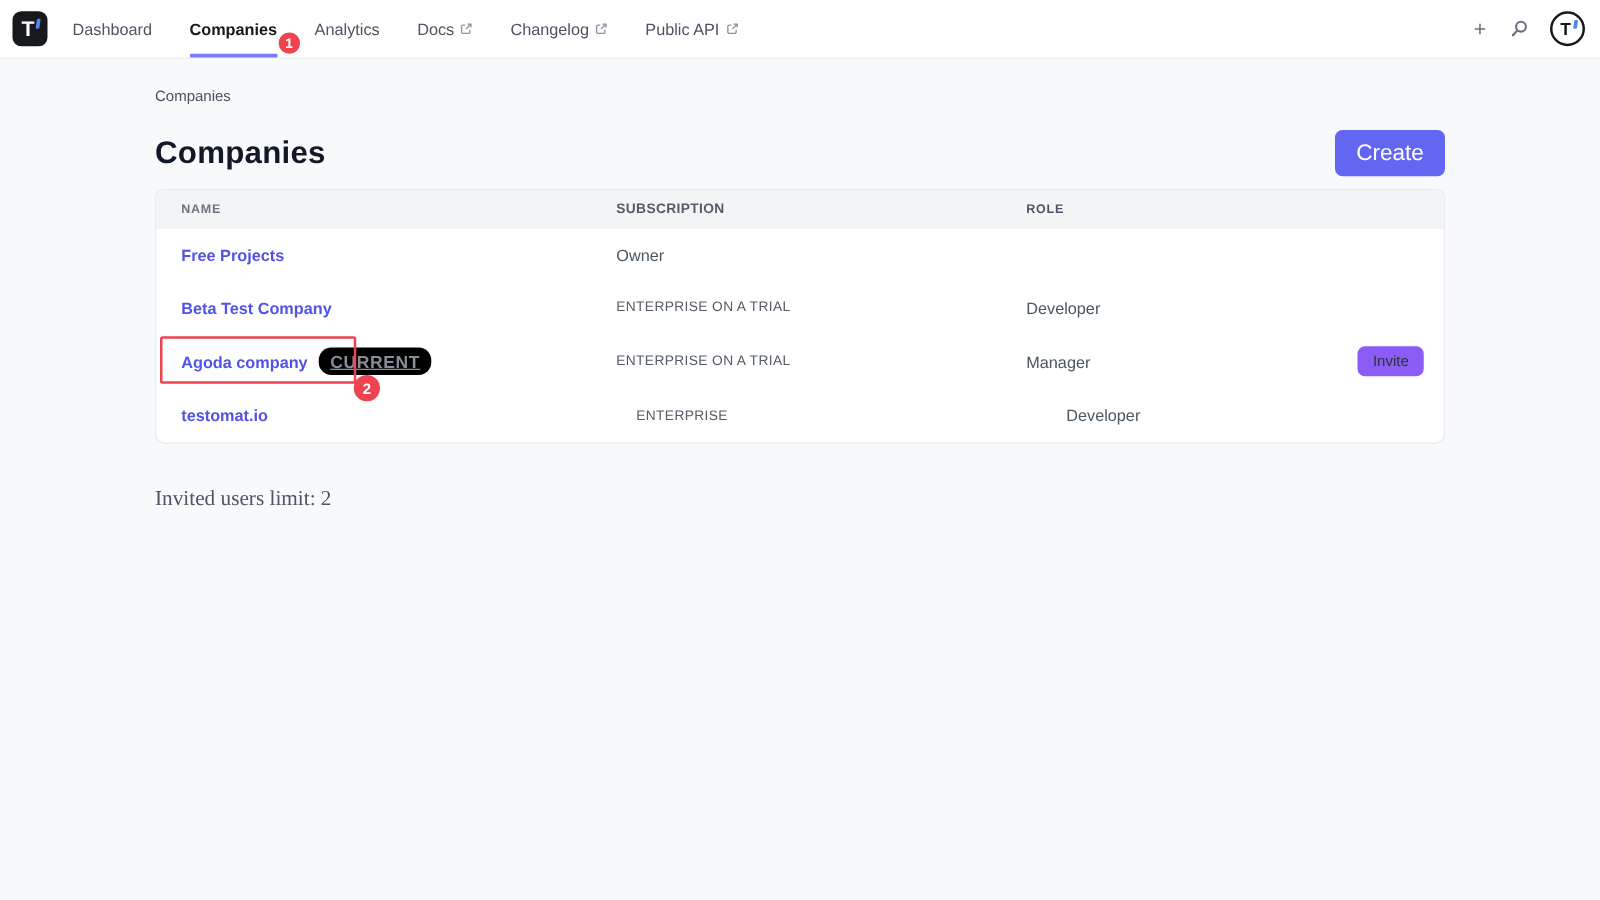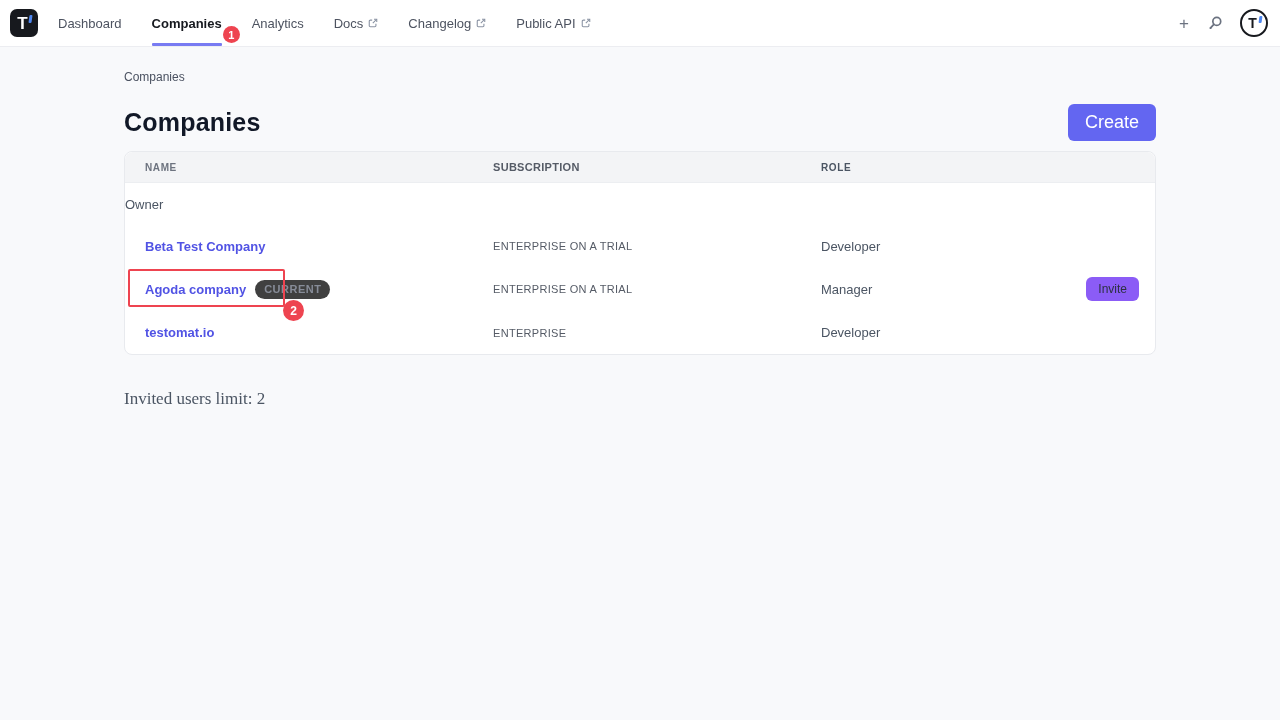--- a/index.html
+++ b/index.html
@@ -61,29 +61,29 @@
     margin-top:10px; background:#ffffff; border:1px solid #e8eaee; border-radius:8px;
     position:relative;
   }
   .thead {
     display:flex; align-items:center; height:31px; background:#f3f4f6;
     border-radius:8px 8px 0 0; border-bottom:1px solid #eceef1;
     font-size:10px; font-weight:700; letter-spacing:0.6px; color:#6d737f;
   }
   .trow { display:flex; align-items:center; height:42px; font-size:13px; }
   .trow.tall { height:44px; }
-  .trow.last { height:43px; }
+  .trow.last { height:43px;gap:16px; }
   .cell-name { width:368px; padding-left:20px; display:flex; align-items:center; }
   .cell-sub  { width:328px; font-size:11px; color:#555b66; letter-spacing:0.3px; }
   .cell-role { flex:1; color:#4b5563; }
   .cell-act  { width:96px; padding-right:16px; display:flex; justify-content:flex-end; }
   .company-link { color:#5153e4; font-weight:700; font-size:13px; text-decoration:none; cursor:pointer; }
   .current-badge {
-    margin-left:9px; background:#404040; color:#878c98; font-size:11px; font-weight:700;
-    letter-spacing:0.5px; padding:4px 9px; border-radius:10px; line-height:1;
+    margin-left:9px; background:#000000; color:#878c98; font-size:14px; font-weight:700;
+    letter-spacing:0.5px; padding:4px 9px; border-radius:10px; line-height:1;text-decoration:underline;
   }
   .invite-btn {
     background:#8b5cf6; color:#2d3142; border:none; border-radius:6px;
     font-family:inherit; font-size:12px; padding:5px 12px; cursor:pointer;
   }
   .footer-note { margin-top:34px; font-size:17px; color:#4b5563;font-family:Liberation Serif, serif; }
 
   
   .anno-rect {
     position:absolute; left:3px; top:117px; width:157px; height:38px;
@@ -175,20 +175,23 @@
   <div class="table-wrap">
 
     <div class="thead">
       <div class="cell-name">NAME</div>
       <div class="cell-sub">SUBSCRIPTION</div>
       <div class="cell-role">ROLE</div>
       <div class="cell-act"></div>
     </div>
 
     <div class="trow">
+      <div class="cell-name">
+        <a class="company-link">Free Projects</a>
+      </div>
       <div class="cell-role">Owner</div>
       <div class="cell-act"></div>
     </div>
 
     <div class="trow">
       <div class="cell-name">
         <a class="company-link">Beta Test Company</a>
       </div>
       <div class="cell-sub">ENTERPRISE ON A TRIAL</div>
       <div class="cell-role">Developer</div>

